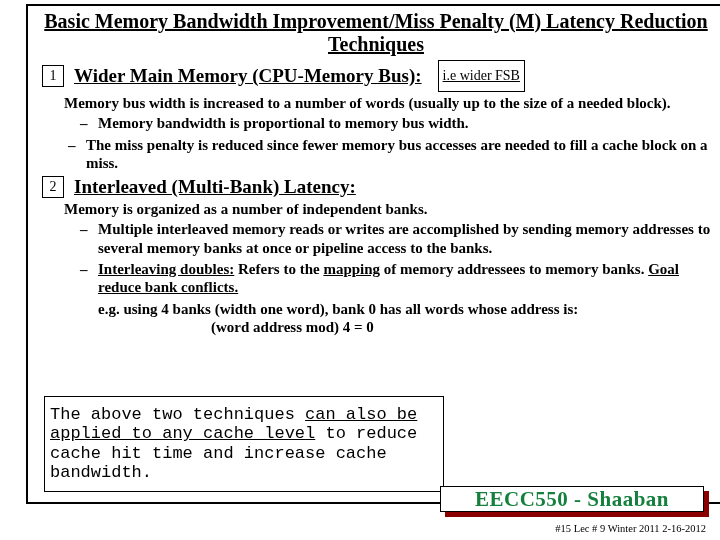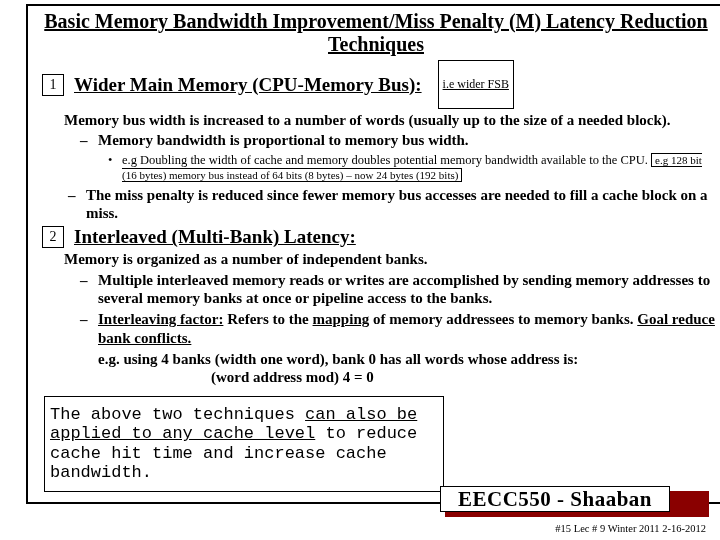--- a/index.html
+++ b/index.html
@@ -47,24 +47,24 @@
   .sec-head {
     font-size: 19px;
     font-weight: bold;
     text-decoration: underline;
     display: flex;
     align-items: center;
     gap: 16px;
   }
   .fsb-box {
     border: 1.5px solid #000;
-    font-size: 12px;
+    font-size: 14px;
     font-weight: normal;
     text-decoration: none;
-    padding: 16px 4px;
+    padding: 7px 4px;
     display: inline-block;
   }
   .body-text {
     font-size: 15px;
     font-weight: bold;
     line-height: 1.22;
     margin-left: 28px;
   }
   .dash-list {
     list-style: none;
@@ -140,24 +140,24 @@
   }
   .course-shadow {
     position: absolute;
     left: 5px; top: 5px;
     width: 264px; height: 26px;
     background: #8a0000;
   }
   .course-front {
     position: absolute;
     left: 0; top: 0;
-    width: 230px; height: 26px;
+    width: 264px; height: 26px;
     border: 1.5px solid #000;
     background: #fff;
-    color: #000000;
+    color: #15803d;
     font-size: 21px;
     font-weight: bold;
     letter-spacing: 0.5px;
     display: flex;
     align-items: center;
     justify-content: center;
   }
   .slide-meta {
     position: absolute;
     right: 14px;
@@ -179,44 +179,38 @@
       <span class="fsb-box" style="text-decoration:none;">i.e wider FSB</span>
     </div>
   </div>
 
   <div class="body-text">Memory bus width is increased to a number of words  (usually up to the size of a needed block).</div>
 
   <ul class="dash-list">
     <li>Memory bandwidth is proportional to memory bus width.</li>
   </ul>
 
-  <ul class="bullet-sub">
-    <li>
-      <span>e.g  Doubling the width of cache and memory doubles potential memory bandwidth available to the CPU.</span>
-      <span class="inline-box">e.g 128 bit (16 bytes) memory bus instead of 64 bits (8 bytes) – now 24 bytes (192 bits)</span>
-    </li>
-  </ul>
 
   <ul class="dash-list" style="margin-left:32px;">
     <li>The miss penalty is reduced since fewer memory bus accesses are needed to fill a cache block on a miss.</li>
   </ul>
 
   <div class="row-heading" style="margin-top:4px;">
     <div class="num-box">2</div>
     <div class="sec-head">
       <span>Interleaved (Multi-Bank) Latency:</span>
     </div>
   </div>
 
   <div class="body-text">Memory is organized as a number of independent banks.</div>
 
   <ul class="dash-list">
     <li>Multiple  interleaved memory reads or writes are accomplished by sending memory addresses to several memory banks at once or pipeline access to the banks.</li>
     <li>
-      <span class="u">Interleaving factor:</span><span>  Refers to the </span><span class="u">mapping</span><span> of memory addressees to memory banks.   </span><span class="u">Goal reduce bank conflicts.</span>
+      <span class="u">Interleaving doubles:</span><span>  Refers to the </span><span class="u">mapping</span><span> of memory addressees to memory banks.   </span><span class="u">Goal reduce bank conflicts.</span>
     </li>
   </ul>
 
   <div class="eg-line">e.g.  using 4 banks (width one word), bank 0 has all words whose address  is:</div>
   <div class="eg-center">(word address mod)  4  =  0</div>
 
   <div class="footnote-box">
     <span>The above two techniques </span><span class="u">can also be applied to any cache level</span><span> to reduce cache hit time and increase cache bandwidth.</span>
   </div>
 

